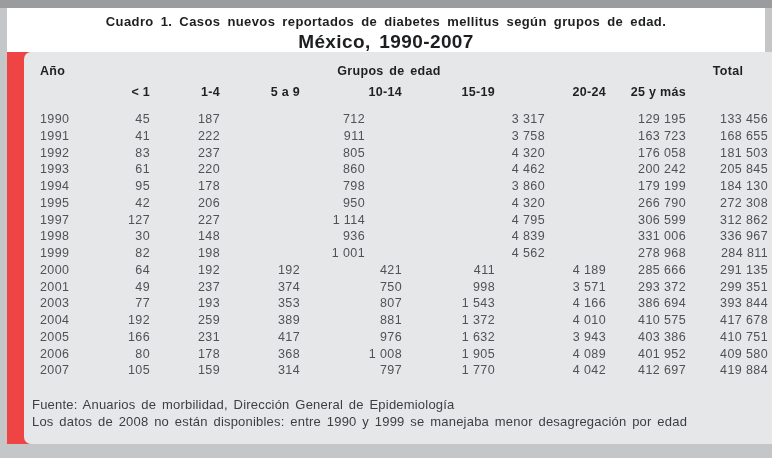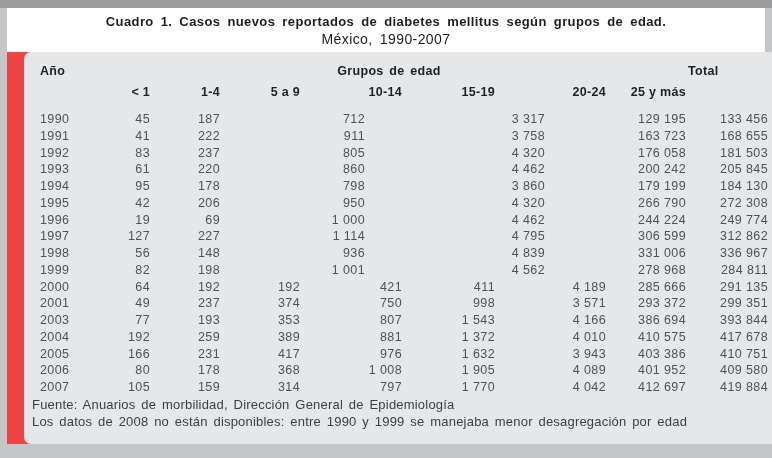--- a/index.html
+++ b/index.html
@@ -5,30 +5,30 @@
   html,body{margin:0;padding:0;background:#ffffff;font-family:"Liberation Sans","DejaVu Sans",sans-serif;}
   .screen{position:relative;width:772px;height:458px;background:#ef4444;overflow:hidden;}
 
   .frame-top{position:absolute;left:0;top:0;width:772px;height:8px;background:#9a9c9e;}
   .frame-left{position:absolute;left:0;top:8px;width:7px;height:450px;background:#c4c6c8;}
   .frame-right{position:absolute;right:0;top:8px;width:7px;height:450px;background:#c4c6c8;}
   .frame-bottom{position:absolute;left:0;bottom:0;width:772px;height:14px;background:#c4c6c8;}
 
   .title-area{position:absolute;left:7px;top:8px;width:758px;height:44px;background:#ffffff;text-align:center;}
   .title-line1{margin:6px 0 0 0;font-size:13px;font-weight:bold;color:#1c1e20;letter-spacing:0.4px;word-spacing:3px;}
-  .title-line2{margin:2px 0 0 0;font-size:14px;font-weight:normal;color:#1c1e20;letter-spacing:0.4px;word-spacing:3px;}
+  .title-line2{margin:2px 0 0 0;font-size:19px;font-weight:bold;color:#1c1e20;letter-spacing:0.4px;word-spacing:3px;}
 
   .panel{position:absolute;left:24px;top:52px;width:753px;height:392px;background:#e5e7e9;border-radius:7px;}
 
   table{border-collapse:collapse;table-layout:fixed;width:738px;margin:8px 0 0 8px;}
   th,td{padding:0 2px 0 0;white-space:nowrap;font-size:12.5px;}
   thead th{font-weight:bold;color:#1e2022;text-align:right;height:21px;vertical-align:middle;letter-spacing:0.3px;}
   th.year-h{text-align:left;padding-left:8px;}
   th.group-h{text-align:center;word-spacing:2px;}
-  th.total-h{text-align:left;}
+  th.total-h{text-align:center;}
   tbody td{text-align:right;height:16.75px;line-height:16.75px;color:#505356;letter-spacing:0.4px;}
   tbody td.year{text-align:left;padding-left:8px;}
   tbody td.total{padding-right:2px;}
   tbody td.m514{padding-right:39px;}
   tbody td.m1524{padding-right:63px;text-align:right;}
   tbody tr:first-child td{padding-top:9px;}
 
   .footnotes{position:absolute;left:8px;top:346px;width:730px;}
   .footnotes p{margin:0 0 3px 0;font-size:13px;color:#3c3f42;letter-spacing:0.2px;word-spacing:2px;line-height:14px;}
 </style>
@@ -126,40 +126,31 @@
           <tr>
             <td class="year">1995</td>
             <td>42</td>
             <td>206</td>
             <td colspan="2" class="m514">950</td>
             <td colspan="2" class="m1524">4 320</td>
             <td>266 790</td>
             <td class="total">272 308</td>
           </tr>
           <tr>
-            <td class="year">1996</td>
-            <td>19</td>
-            <td>69</td>
-            <td colspan="2" class="m514">1 000</td>
-            <td colspan="2" class="m1524">4 462</td>
-            <td>244 224</td>
-            <td class="total">249 774</td>
-          </tr>
-          <tr>
             <td class="year">1997</td>
             <td>127</td>
             <td>227</td>
             <td colspan="2" class="m514">1 114</td>
             <td colspan="2" class="m1524">4 795</td>
             <td>306 599</td>
             <td class="total">312 862</td>
           </tr>
           <tr>
             <td class="year">1998</td>
-            <td>56</td>
+            <td>30</td>
             <td>148</td>
             <td colspan="2" class="m514">936</td>
             <td colspan="2" class="m1524">4 839</td>
             <td>331 006</td>
             <td class="total">336 967</td>
           </tr>
           <tr>
             <td class="year">1999</td>
             <td>82</td>
             <td>198</td>

